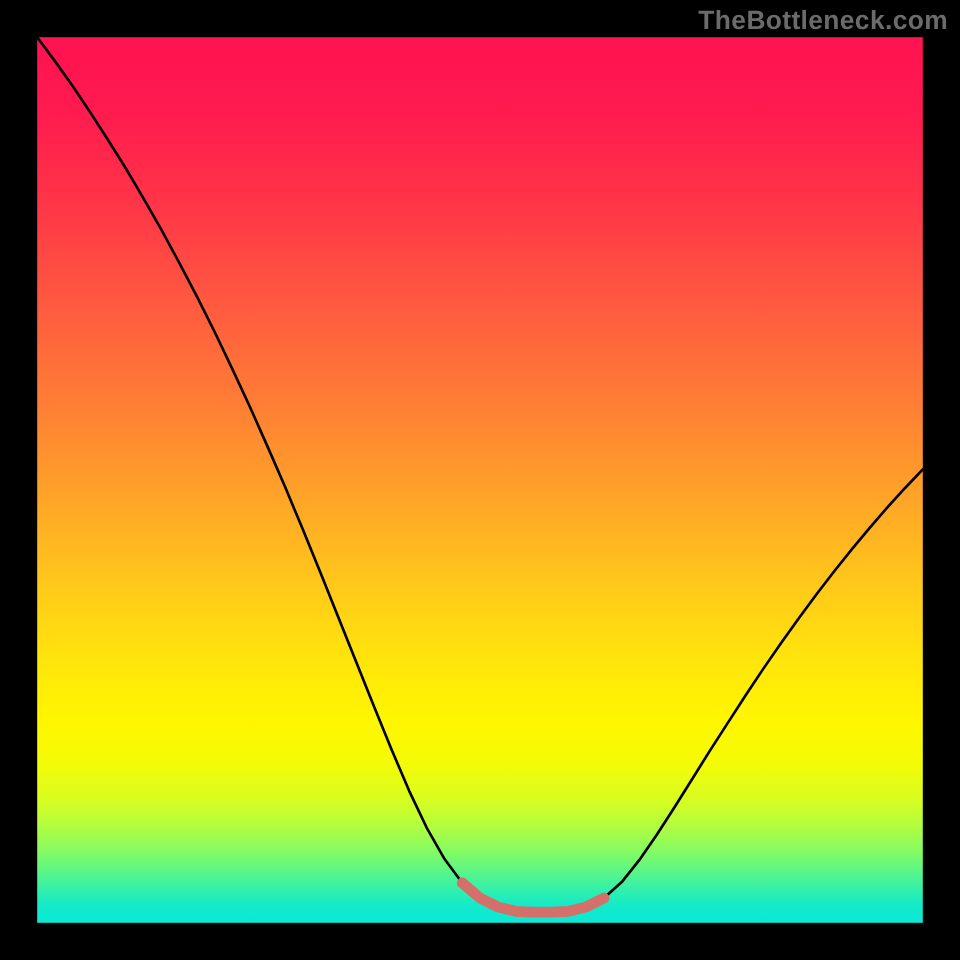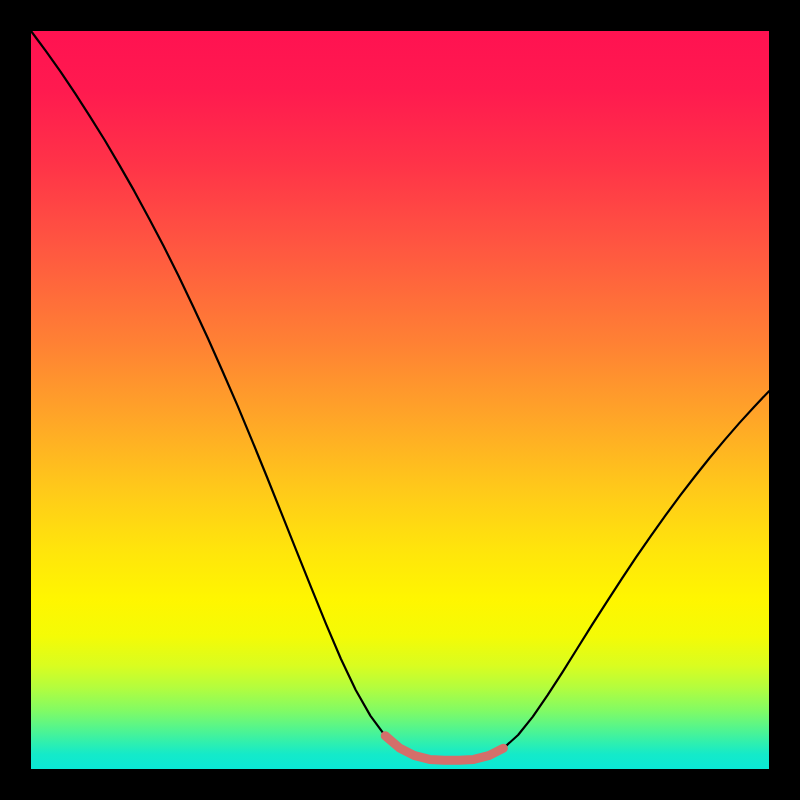--- a/index.html
+++ b/index.html
@@ -58,20 +58,21 @@
     inset: 0;
     width: 738px;
     height: 738px;
     overflow: visible;
   }
 </style>
 </head>
 <body>
 
 <div class="stage">
+  <div class="watermark">TheBottleneck.com</div>
 
   <div class="plot-wrap">
     <div class="gradient"></div>
     <svg class="overlay" viewBox="0 0 738 738" preserveAspectRatio="none">
       <path id="curve-path" fill="none" stroke="#000000" stroke-width="2.2" stroke-linecap="round" stroke-linejoin="round" d="M 0.00 0.00 L 14.76 19.93 L 29.52 40.59 L 44.28 62.73 L 59.04 85.61 L 73.80 109.22 L 88.56 134.32 L 103.32 160.15 L 118.08 187.45 L 132.84 215.50 L 147.60 245.02 L 162.36 276.01 L 177.12 307.75 L 191.88 340.96 L 206.64 374.90 L 221.40 410.33 L 236.16 446.49 L 250.92 483.39 L 265.68 520.29 L 280.44 557.19 L 295.20 593.35 L 309.96 628.04 L 324.72 659.03 L 339.48 684.86 L 354.24 704.79 L 369.00 717.34 L 383.76 724.72 L 398.52 728.41 L 413.28 729.14 L 428.04 729.14 L 442.80 728.41 L 457.56 724.72 L 472.32 717.34 L 487.08 704.05 L 501.84 685.60 L 516.60 664.20 L 531.36 641.32 L 546.12 617.71 L 560.88 594.09 L 575.64 571.21 L 590.40 548.33 L 605.16 526.19 L 619.92 504.79 L 634.68 484.13 L 649.44 464.20 L 664.20 445.01 L 678.96 426.56 L 693.72 408.85 L 708.48 391.88 L 723.24 375.64 L 738.00 360.14"></path>
       <path id="flat-path" fill="none" stroke="#d46f6a" stroke-width="9" stroke-linecap="round" stroke-linejoin="round" d="M 354.24 704.79 L 369.00 717.34 L 383.76 724.72 L 398.52 728.41 L 413.28 729.14 L 428.04 729.14 L 442.80 728.41 L 457.56 724.72 L 472.32 717.34"></path>
     </svg>
   </div>
 </div>
 

